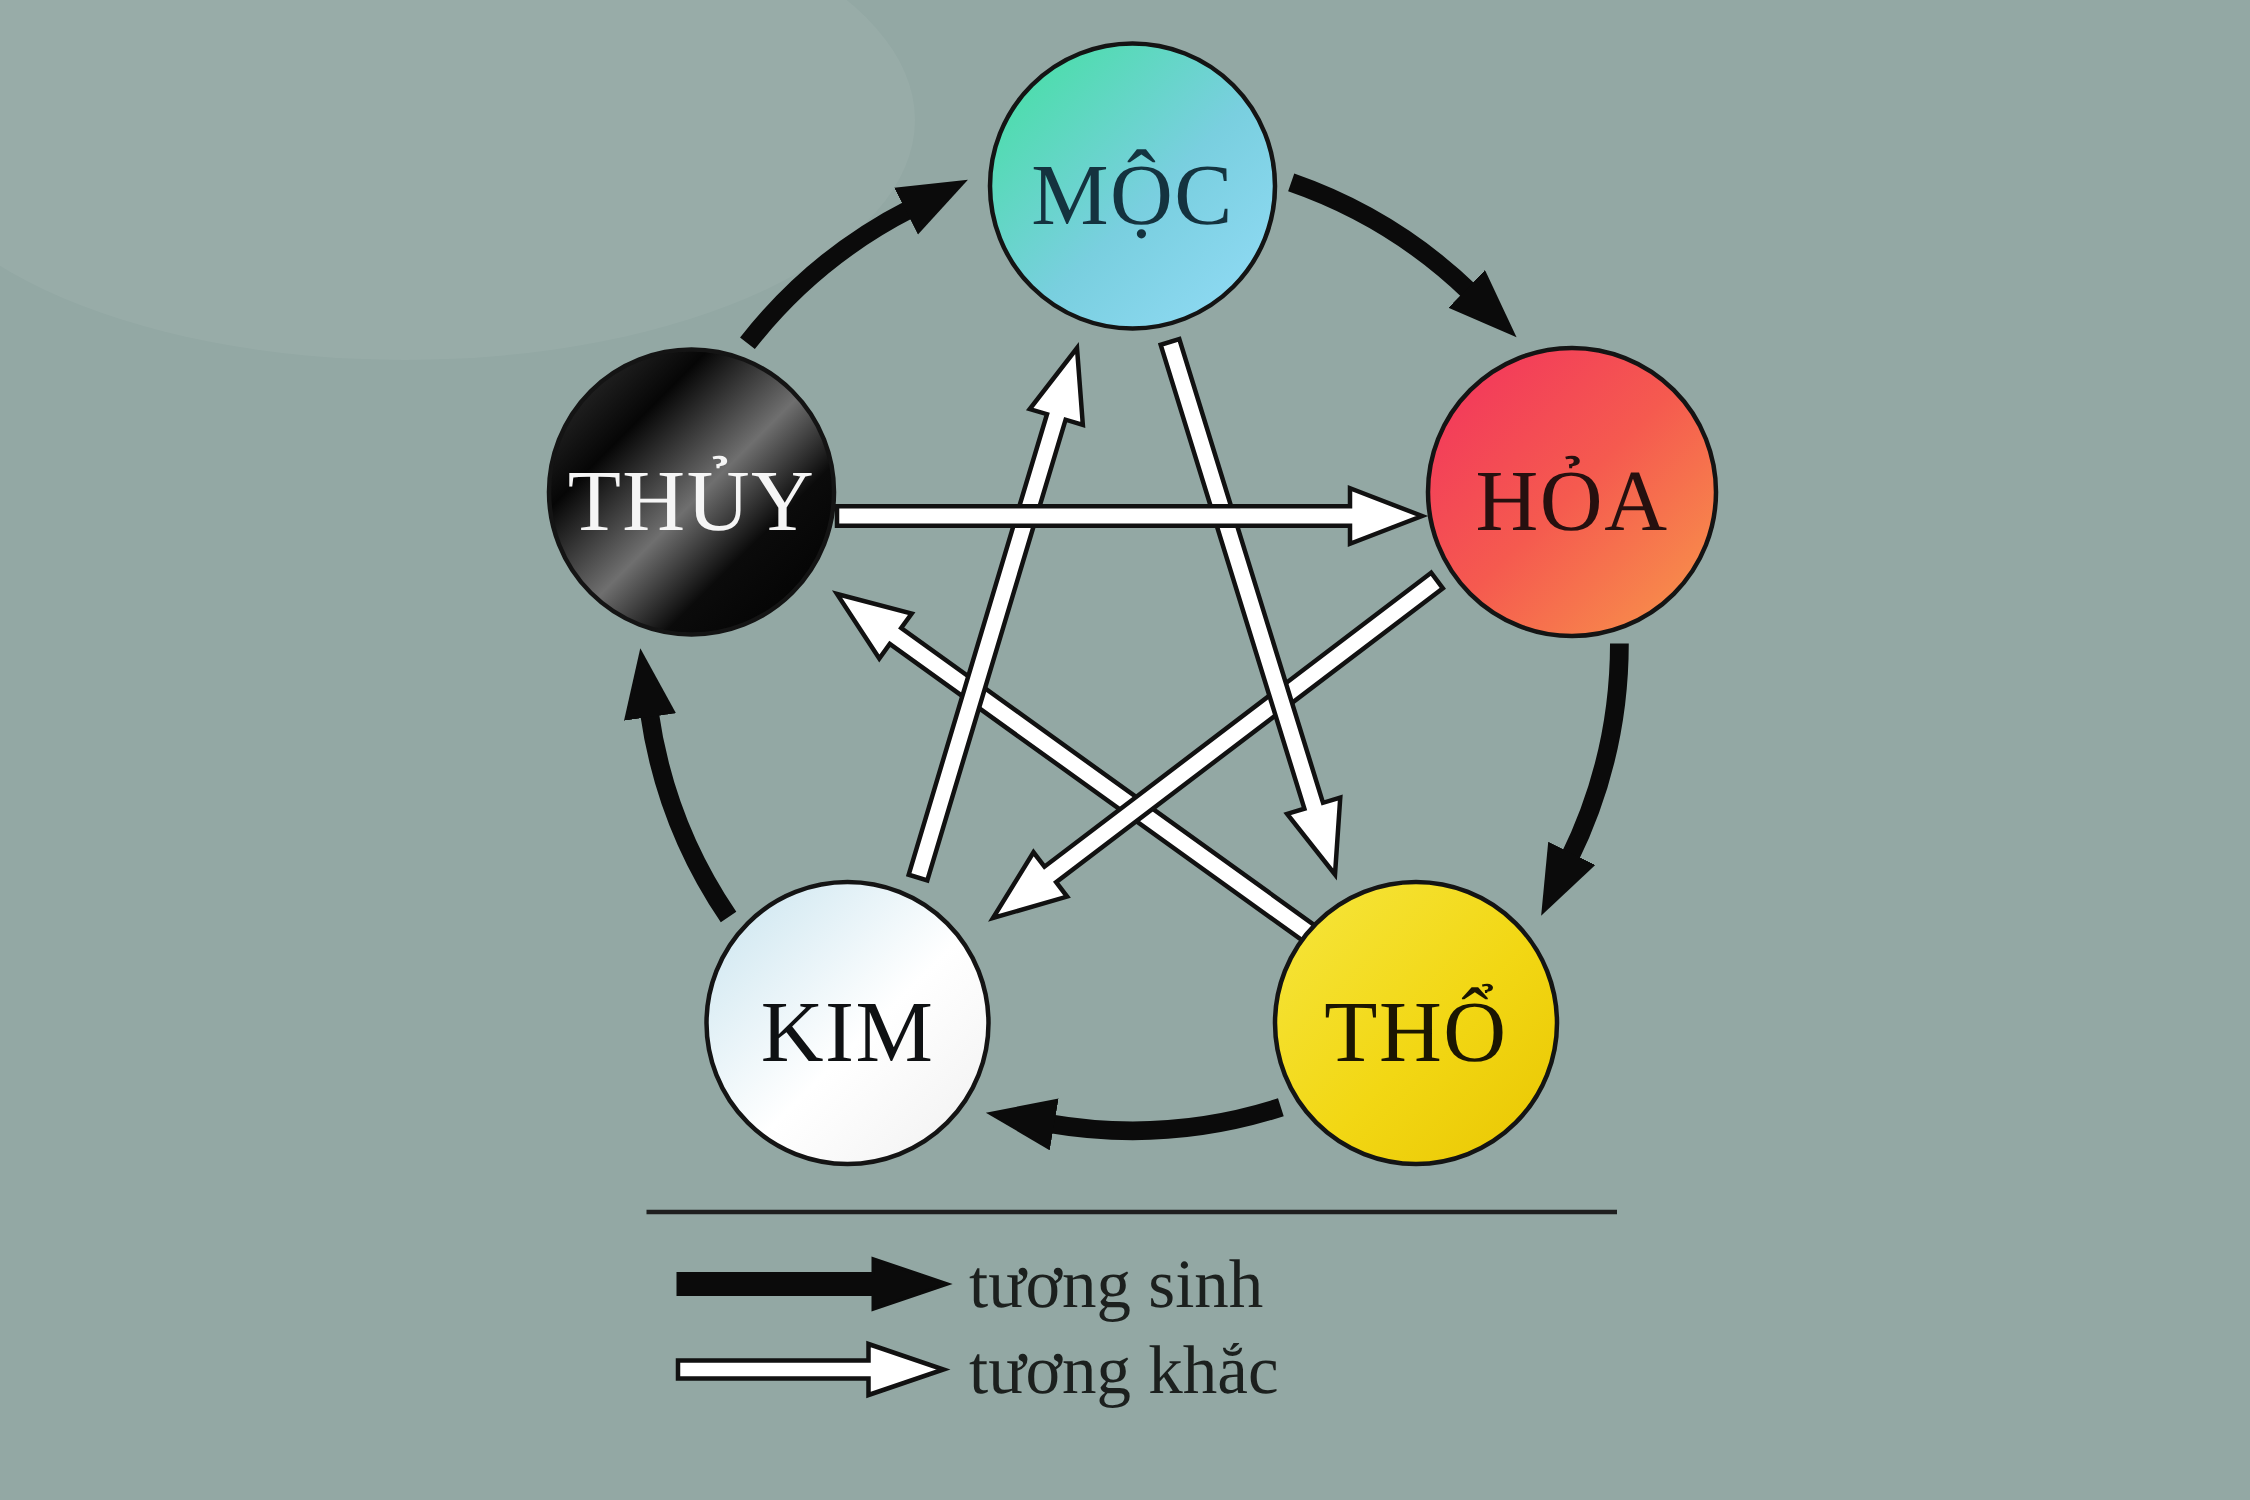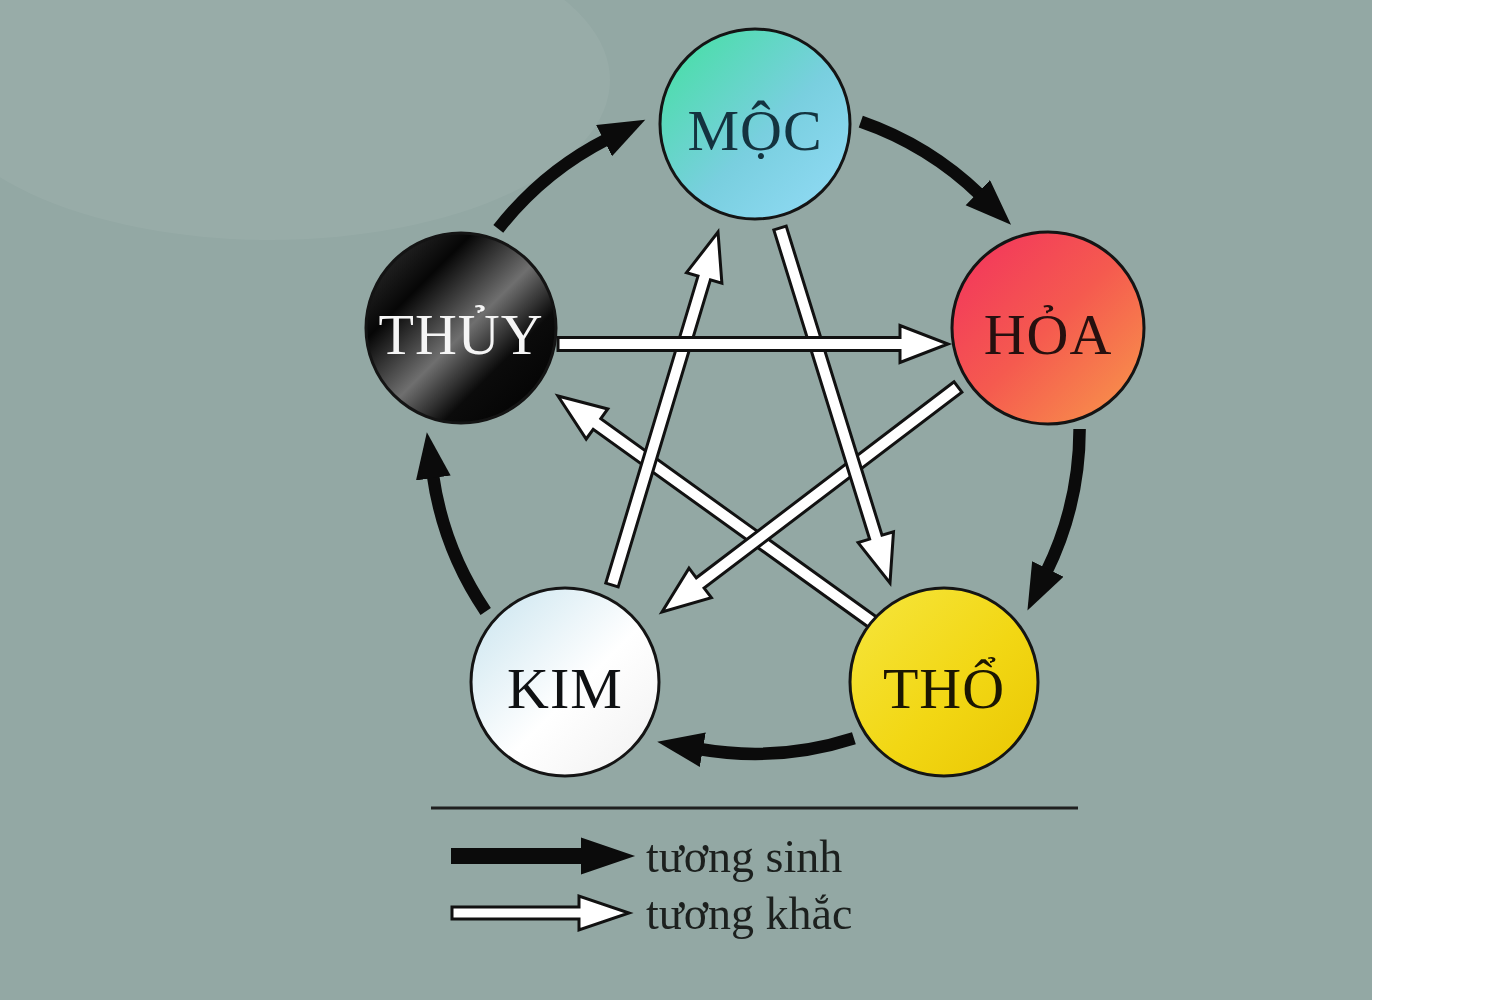--- a/index.html
+++ b/index.html
@@ -1,17 +1,17 @@
 <!DOCTYPE html>
 <html><head>
 <meta charset="utf-8">
 <style>
   html,body{margin:0;padding:0;}
   .stage{
-    width:1372px;height:1000px;position:relative;overflow:hidden;
+    width:1500px;height:1000px;position:relative;overflow:hidden;
     font-family:"Liberation Serif","DejaVu Serif",serif;
   }
   svg{display:block}
   .node-label{
     font-family:"Liberation Serif","DejaVu Serif",serif;
     font-size:58px;
     text-anchor:middle;
     letter-spacing:1px;
   }
   .legend-text{

